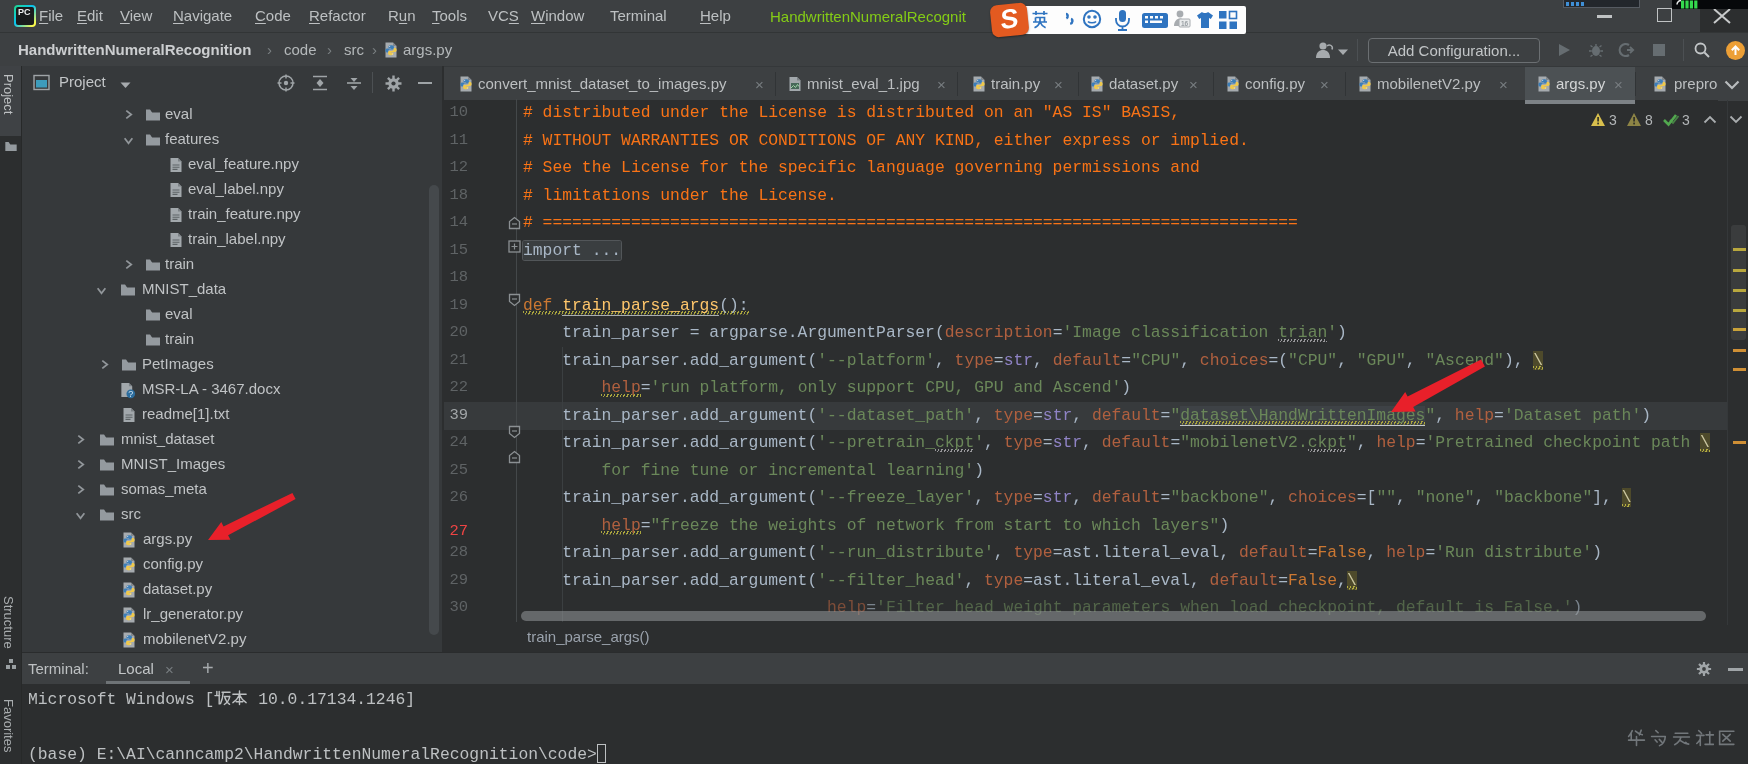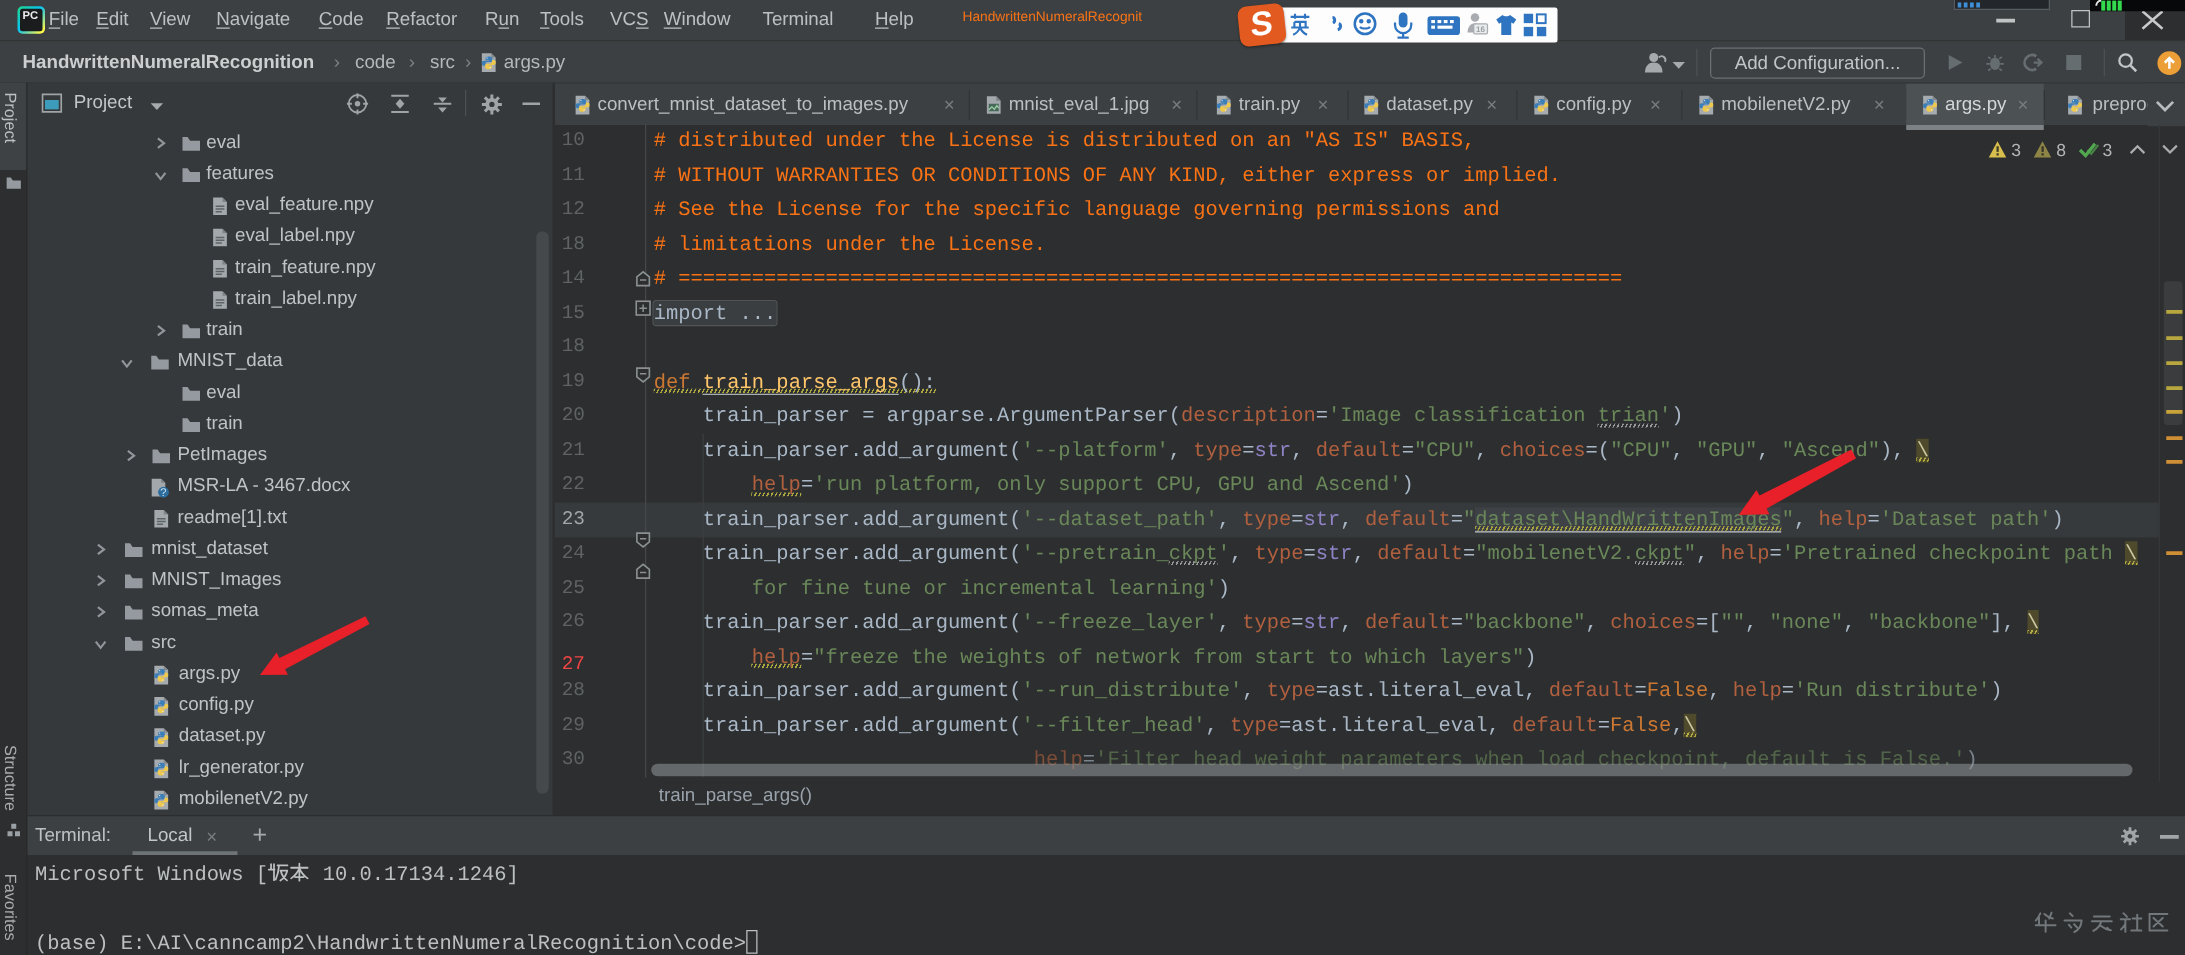--- a/index.html
+++ b/index.html
@@ -87,21 +87,21 @@
 <div class="abs mitem" style="left:120px;top:7px"><u>V</u>iew</div>
 <div class="abs mitem" style="left:173px;top:7px"><u>N</u>avigate</div>
 <div class="abs mitem" style="left:255px;top:7px"><u>C</u>ode</div>
 <div class="abs mitem" style="left:309px;top:7px"><u>R</u>efactor</div>
 <div class="abs mitem" style="left:388px;top:7px">R<u>u</u>n</div>
 <div class="abs mitem" style="left:432px;top:7px"><u>T</u>ools</div>
 <div class="abs mitem" style="left:488px;top:7px">VC<u>S</u></div>
 <div class="abs mitem" style="left:531px;top:7px"><u>W</u>indow</div>
 <div class="abs mitem" style="left:610px;top:7px">Terminal</div>
 <div class="abs mitem" style="left:700px;top:7px"><u>H</u>elp</div>
-<div class="abs" style="left:770px;top:8px;color:#f97316;font-size:11px">HandwrittenNumeralRecognit</div>
+<div class="abs" style="left:770px;top:8px;color:#84cc16;font-size:15px">HandwrittenNumeralRecognit</div>
 </div>
 <div class="abs" style="left:1020px;top:6px;width:226px;height:28px;background:#fdfdfd;border-radius:2px;z-index:30"></div>
 <div class="abs" style="left:991px;top:4px;width:37px;height:32px;background:#e35a20;border-radius:7px;transform:rotate(-6deg);z-index:31;box-shadow:0 1px 2px rgba(0,0,0,.4)">
     <div style="color:#fff;font-size:27px;font-weight:bold;text-align:center;line-height:30px;transform:skewX(-6deg)">S</div>
   </div>
 <svg class="abs" style="left:1030px;top:8px;z-index:32" width="216" height="24" viewBox="0 0 216 24">
 <g stroke="#2f74c0" fill="none" stroke-width="2">
 <g transform="translate(2,2)">
         <path d="M4 1 v4 M12 1 v4 M0.5 3.5 h15 M3.5 7.5 h9 v4.5 M3.5 7.5 v4.5 M1 12 h14 M8 7.5 v4.5 M8 12 c-1 2.8-2.8 4.6-5.5 5.8 M8 12 c1.2 2.8 3 4.6 5.6 5.8" stroke-width="1.7"></path>
       </g>
@@ -456,21 +456,21 @@
 <div class="gnum" style="left:444px;top:264.0px;color:#5f6365">18</div>
 <div class="codeline" style="left:523px;top:264.0px"></div>
 <div class="gnum" style="left:444px;top:291.5px;color:#5f6365">19</div>
 <div class="codeline" style="left:523px;top:291.5px"><span class="wv"><span class="k">def</span> <span class="fn">train_parse_args</span>():</span></div>
 <div class="gnum" style="left:444px;top:319.0px;color:#5f6365">20</div>
 <div class="codeline" style="left:523px;top:319.0px">    train_parser = argparse.ArgumentParser(<span class="kw">description</span>=<span class="s">'Image classification <span class="wg">trian</span>'</span>)</div>
 <div class="gnum" style="left:444px;top:346.5px;color:#5f6365">21</div>
 <div class="codeline" style="left:523px;top:346.5px">    train_parser.add_argument(<span class="s">'--platform'</span>, <span class="kw">type</span>=<span class="bi">str</span>, <span class="kw">default</span>=<span class="s">"CPU"</span>, <span class="kw">choices</span>=(<span class="s">"CPU"</span>, <span class="s">"GPU"</span>, <span class="s">"Ascend"</span>), <span class="bs">\</span></div>
 <div class="gnum" style="left:444px;top:374.0px;color:#5f6365">22</div>
 <div class="codeline" style="left:523px;top:374.0px">        <span class="wv kw">help</span>=<span class="s">'run platform, only support CPU, GPU and Ascend'</span>)</div>
-<div class="gnum" style="left:444px;top:401.5px;color:#a2a6a8">23</div>
+<div class="gnum" style="left:444px;top:401.5px;color:#a2a6a8">39</div>
 <div class="codeline" style="left:523px;top:401.5px">    train_parser.add_argument(<span class="s">'--dataset_path'</span>, <span class="kw">type</span>=<span class="bi">str</span>, <span class="kw">default</span>=<span class="s">"<span class="hl"><i>dataset\HandWrittenImages</i></span>"</span>, <span class="kw">help</span>=<span class="s">'Dataset path'</span>)</div>
 <div class="gnum" style="left:444px;top:429.0px;color:#5f6365">24</div>
 <div class="codeline" style="left:523px;top:429.0px">    train_parser.add_argument(<span class="s">'--pretrain_<span class="wg">ckpt</span>'</span>, <span class="kw">type</span>=<span class="bi">str</span>, <span class="kw">default</span>=<span class="s">"mobilenetV2.<span class="wg">ckpt</span>"</span>, <span class="kw">help</span>=<span class="s">'Pretrained checkpoint path </span><span class="bs">\</span></div>
 <div class="gnum" style="left:444px;top:456.5px;color:#5f6365">25</div>
 <div class="codeline" style="left:523px;top:456.5px">        <span class="s">for fine tune or incremental learning'</span>)</div>
 <div class="gnum" style="left:444px;top:484.0px;color:#5f6365">26</div>
 <div class="codeline" style="left:523px;top:484.0px">    train_parser.add_argument(<span class="s">'--freeze_layer'</span>, <span class="kw">type</span>=<span class="bi">str</span>, <span class="kw">default</span>=<span class="s">"backbone"</span>, <span class="kw">choices</span>=[<span class="s">""</span>, <span class="s">"none"</span>, <span class="s">"backbone"</span>], <span class="bs">\</span></div>
 <div class="gnum" style="left:444px;top:518px;color:#ef4444">27</div>
 <div class="codeline" style="left:523px;top:511.5px">        <span class="wv kw">help</span>=<span class="s">"freeze the weights of network from start to which layers"</span>)</div>
 <div class="gnum" style="left:444px;top:539.0px;color:#5f6365">28</div>

